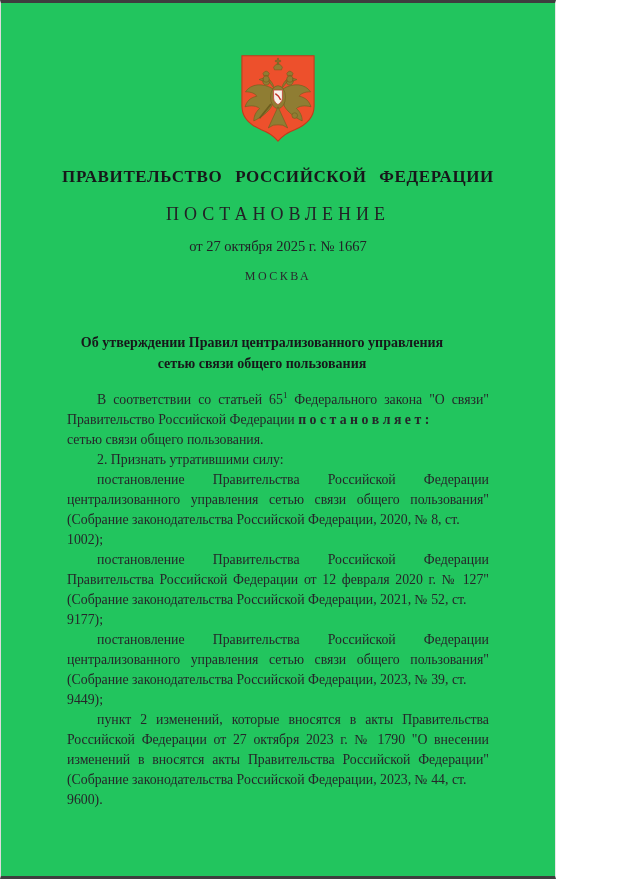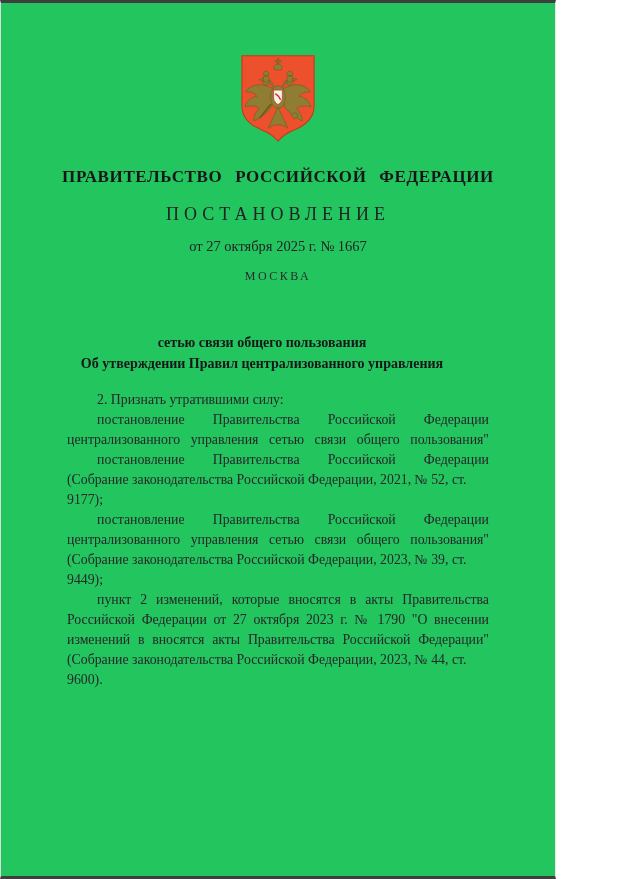--- a/index.html
+++ b/index.html
@@ -111,38 +111,43 @@
 
   <div class="authority">ПРАВИТЕЛЬСТВО РОССИЙСКОЙ ФЕДЕРАЦИИ</div>
 
   <div class="doctype">ПОСТАНОВЛЕНИЕ</div>
 
   <div class="dateline">от 27 октября 2025 г. № 1667</div>
 
   <div class="city">МОСКВА</div>
 
   <div class="doc-title">
+    <div>Об утверждении Правил централизованного управления</div>
     <div>сетью связи общего пользования</div>
-    <div>Об утверждении Правил централизованного управления</div>
   </div>
 
   <div class="body-block">
       <div class="para">
+        <div class="line indent just"><span>В соответствии со статьей 65</span><span class="sup">1</span><span> Федерального закона "О связи"</span></div>
+        <div class="line"><span>Правительство Российской Федерации </span><span class="bold">п о с т а н о в л я е т :</span></div>
       </div>
       <div class="para">
+        <div class="line"><span>сетью связи общего пользования.</span></div>
       </div>
       <div class="para">
         <div class="line indent"><span>2. Признать утратившими силу:</span></div>
       </div>
       <div class="para">
         <div class="line indent just"><span>постановление Правительства Российской Федерации</span></div>
         <div class="line just"><span>централизованного управления сетью связи общего пользования"</span></div>
+        <div class="line"><span>(Собрание законодательства Российской Федерации, 2020, № 8, ст. 1002);</span></div>
       </div>
       <div class="para">
         <div class="line indent just"><span>постановление Правительства Российской Федерации</span></div>
+        <div class="line just"><span>Правительства Российской Федерации от 12 февраля 2020 г. № 127"</span></div>
         <div class="line"><span>(Собрание законодательства Российской Федерации, 2021, № 52, ст. 9177);</span></div>
       </div>
       <div class="para">
         <div class="line indent just"><span>постановление Правительства Российской Федерации</span></div>
         <div class="line just"><span>централизованного управления сетью связи общего пользования"</span></div>
         <div class="line"><span>(Собрание законодательства Российской Федерации, 2023, № 39, ст. 9449);</span></div>
       </div>
       <div class="para">
         <div class="line indent just"><span>пункт 2 изменений, которые вносятся в акты Правительства</span></div>
         <div class="line just"><span>Российской Федерации от 27 октября 2023 г. № 1790 "О внесении</span></div>

